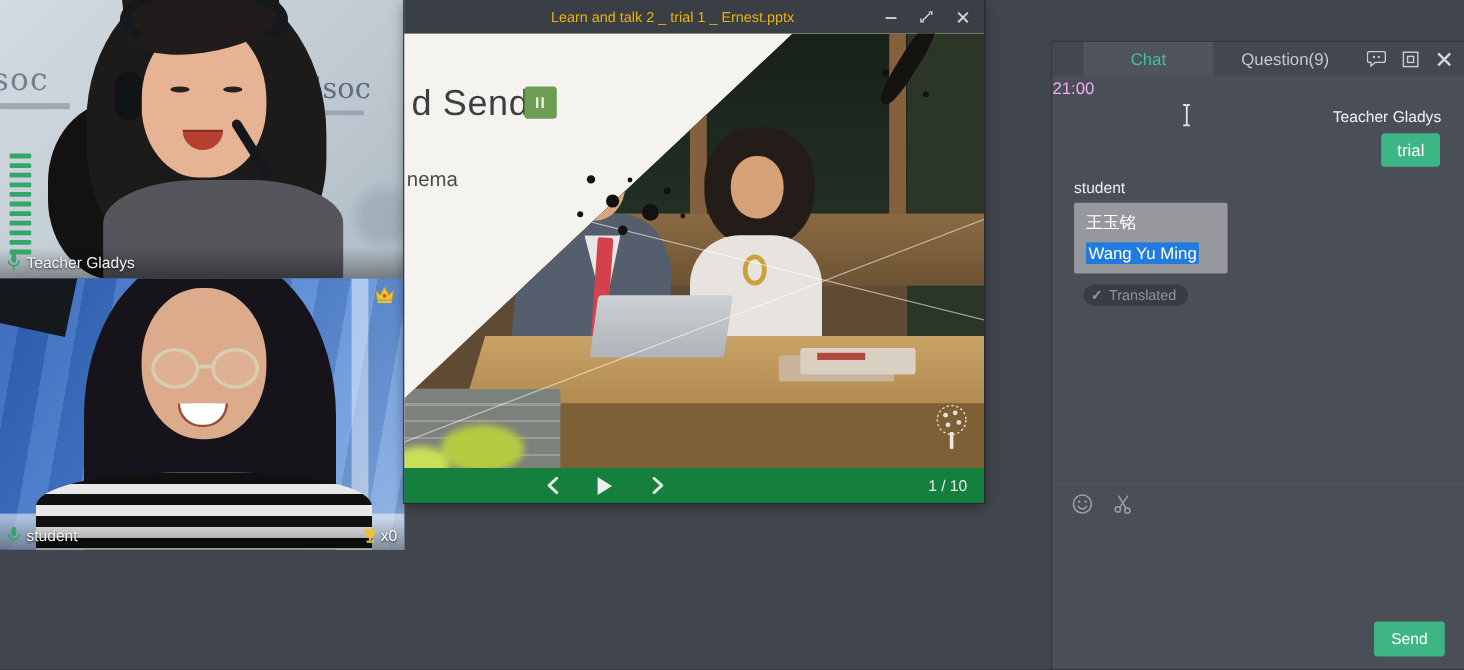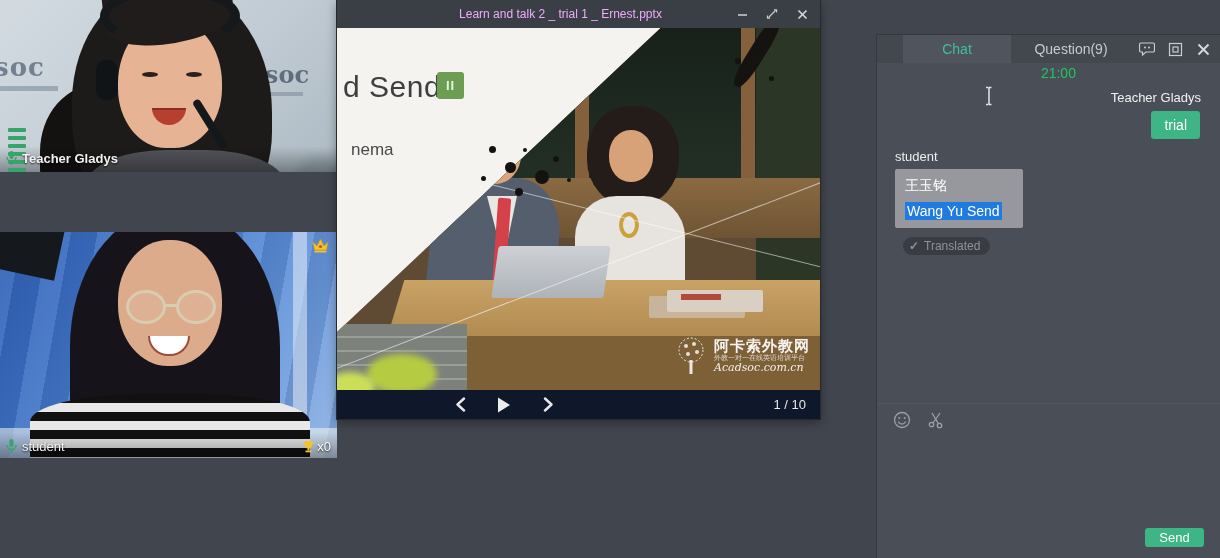--- a/index.html
+++ b/index.html
@@ -1,21 +1,21 @@
 <!DOCTYPE html>
 <html><head>
 <meta charset="utf-8">
 <style>
   html,body{margin:0;padding:0;background:#2c2f35;}
   *{box-sizing:border-box;font-family:"Liberation Sans",sans-serif;}
   .stage{position:relative;width:1220px;height:558px;background:#41454d;overflow:hidden;}
 
   
   .video{position:absolute;left:0;width:337px;overflow:hidden;}
-  .video-teacher{top:0;height:172px;background:linear-gradient(135deg,#d3dbe1 0%,#c2ccd4 55%,#aebbc4 100%);font-weight:bold;}
+  .video-teacher{top:0;height:232px;background:linear-gradient(135deg,#d3dbe1 0%,#c2ccd4 55%,#aebbc4 100%);}
   .video-student{top:232px;height:226px;background:linear-gradient(120deg,#2f5fb5 0%,#4a7fd0 45%,#6b9adc 75%,#8fb2e4 100%);}
 
   .backdrop-soc{position:absolute;left:-6px;top:52px;font-family:"DejaVu Serif",serif;font-size:26px;color:#72808f;letter-spacing:1px;}
   .backdrop-soc-sub{position:absolute;left:0;top:86px;width:58px;height:5px;background:rgba(110,125,140,.5);}
   .backdrop-brand{position:absolute;right:28px;top:60px;font-family:"DejaVu Serif",serif;font-size:24px;color:#5f6d7c;}
   .backdrop-brand-sub{position:absolute;right:34px;top:92px;width:92px;height:4px;background:rgba(110,125,140,.45);}
   .backdrop-tree{position:absolute;width:60px;height:60px;border-radius:50%;background:radial-gradient(circle,rgba(130,145,158,.35) 0 40%,transparent 70%);}
 
   .t-hair{position:absolute;left:72px;top:-18px;width:200px;height:250px;border-radius:48% 52% 40% 45%;background:#1d1a1a;}
   .t-face{position:absolute;left:118px;top:18px;width:104px;height:130px;border-radius:50% 50% 46% 46%;background:#e6b394;}
@@ -45,28 +45,28 @@
   .vid-label{position:absolute;left:6px;display:flex;align-items:center;gap:5px;color:#f2f2f2;font-size:13px;text-shadow:0 1px 2px rgba(0,0,0,.8);}
   .vid-label-teacher{bottom:6px;}
   .vid-label-student{bottom:4px;}
   .trophy-wrap{position:absolute;right:6px;bottom:4px;display:flex;align-items:center;gap:2px;color:#fff;font-size:13px;text-shadow:0 1px 2px rgba(0,0,0,.8);}
   .crown{position:absolute;right:8px;top:6px;}
   .shade{position:absolute;left:0;bottom:0;width:100%;height:26px;background:linear-gradient(transparent,rgba(0,0,0,.35));}
 
   
   .pptx{position:absolute;left:337px;top:0;width:483px;height:419px;box-shadow:0 0 0 1px #26292e,0 3px 10px rgba(0,0,0,.4);}
   .titlebar{position:absolute;left:0;top:0;width:100%;height:28px;background:#3a3e45;display:flex;align-items:center;}
-  .titlebar-title{flex:1;text-align:center;color:#f0abfc;font-size:12px;padding-left:60px;white-space:nowrap;overflow:hidden;}
+  .titlebar-title{flex:1;text-align:center;color:#eab308;font-size:12px;padding-left:60px;white-space:nowrap;overflow:hidden;}
   .win-controls{display:flex;align-items:center;gap:14px;padding:0 10px;}
   .win-btn{width:16px;height:16px;display:flex;align-items:center;justify-content:center;color:#c9c9c9;}
 
   .slide{position:absolute;left:0;top:28px;width:483px;height:362px;background:#f4f3f0;overflow:hidden;}
   .slide-title{position:absolute;left:6px;top:42px;font-size:30px;color:#3e3e3e;letter-spacing:.5px;}
   .pause-btn{position:absolute;left:100px;top:44px;width:27px;height:27px;background:#6d9d52;border-radius:3px;color:#e9f2e2;font-size:13px;font-weight:bold;display:flex;align-items:center;justify-content:center;letter-spacing:1px;}
-  .slide-body{position:absolute;left:2px;top:112px;font-size:17px;color:#4a4a4a;margin-left:12px;}
+  .slide-body{position:absolute;left:2px;top:112px;font-size:17px;color:#4a4a4a;}
 
   .photo{position:absolute;left:0;top:0;width:483px;height:362px;clip-path:polygon(0 100%,0 84%,67% 0,100% 0,100% 100%);background:#5f4a33;}
   .ph-window{position:absolute;left:150px;top:0;width:333px;height:160px;background:linear-gradient(#17211a,#243026);}
   .ph-frame{position:absolute;top:0;height:170px;width:14px;background:#84613c;}
   .ph-foliage{position:absolute;right:0;top:0;width:64px;height:300px;background:#2c3626;}
   .ph-wood{position:absolute;left:0;top:150px;width:483px;height:60px;background:linear-gradient(#8a6a42,#6e5434);}
   .man-suit{position:absolute;left:92px;top:148px;width:128px;height:160px;border-radius:30% 35% 8% 8%;background:#545e6c;transform:rotate(6deg);}
   .man-shirt{position:absolute;left:150px;top:168px;width:30px;height:64px;background:#e9e7e3;clip-path:polygon(0 0,100% 0,55% 100%);}
   .man-tie{position:absolute;left:158px;top:170px;width:13px;height:92px;background:#d5414b;transform:rotate(4deg);border-radius:2px;}
   .man-head{position:absolute;left:130px;top:96px;width:54px;height:60px;border-radius:48%;background:#d9a57d;}
@@ -87,49 +87,49 @@
   .leaves2{position:absolute;left:-12px;top:344px;width:50px;height:30px;border-radius:50%;background:#cadf56;filter:blur(3px);}
   .deco-line{position:absolute;background:rgba(255,255,255,.55);height:1px;}
   .ink{position:absolute;border-radius:50%;background:#141210;}
   .ink-stroke{position:absolute;left:412px;top:-14px;width:16px;height:78px;background:#151310;transform:rotate(32deg);border-radius:40%;}
   .watermark{position:absolute;right:10px;bottom:14px;display:flex;align-items:center;gap:6px;color:#fff;}
   .wm-text{display:flex;flex-direction:column;line-height:1.15;}
   .wm-cn{font-size:15px;font-weight:bold;letter-spacing:1px;color:rgba(255,255,255,.92);}
   .wm-sub{font-size:7px;color:rgba(255,255,255,.75);}
   .wm-url{font-family:"DejaVu Serif",serif;font-style:italic;font-size:11px;color:rgba(255,255,255,.9);}
 
-  .navbar{position:absolute;left:0;top:390px;width:483px;height:29px;background:#0f172a;display:flex;align-items:center;}
+  .navbar{position:absolute;left:0;top:390px;width:483px;height:29px;background:#15803d;display:flex;align-items:center;}
   .nav-icons{display:flex;align-items:center;gap:22px;margin-left:112px;}
   .nav-btn{width:22px;height:22px;display:flex;align-items:center;justify-content:center;}
   .nav-page{margin-left:auto;margin-right:14px;color:#e8e8e8;font-size:13px;}
 
   
   .chat{position:absolute;left:877px;top:35px;width:343px;height:523px;background:#4a4e56;box-shadow:0 0 0 1px rgba(0,0,0,.18);}
   .chat-header{position:absolute;left:0;top:0;width:100%;height:28px;background:#43474e;display:flex;align-items:center;}
   .chat-tab{height:28px;display:flex;align-items:center;justify-content:center;font-size:14px;}
   .chat-tab-active{width:108px;margin-left:26px;background:#50555d;color:#3fbf9c;}
   .chat-tab-inactive{width:120px;color:#c6c9ce;}
   .chat-header-icons{margin-left:auto;display:flex;align-items:center;gap:10px;padding-right:8px;}
   .hdr-icon{width:18px;height:18px;display:flex;align-items:center;justify-content:center;color:#c9ccd1;}
   .chat-close{font-size:16px;color:#d5d8dc;}
 
-  .chat-timer{position:absolute;left:0;top:30px;width:58%;text-align:right;color:#22c55e;font-size:14px;}
+  .chat-timer{position:absolute;left:0;top:30px;width:58%;color:#f0abfc;font-size:14px;}
   .msg-sender-right{position:absolute;right:19px;top:55px;color:#f0f1f2;font-size:13px;}
   .bubble-here{position:absolute;right:20px;top:76px;background:#3db584;color:#fff;font-size:14px;padding:6px 13px;border-radius:3px;}
   .msg-sender-left{position:absolute;left:18px;top:114px;color:#eceef0;font-size:13px;}
   .bubble-student{position:absolute;left:18px;top:134px;width:128px;background:rgba(255,255,255,.42);padding:8px 10px;border-radius:2px;display:flex;flex-direction:column;gap:7px;}
   .bubble-line1{color:#fff;font-size:14px;}
   .bubble-line2{color:#fff;font-size:14px;background:#1f7be0;align-self:flex-start;padding:1px 2px;}
   .translated{position:absolute;left:26px;top:202px;display:flex;align-items:center;gap:5px;background:rgba(44,47,53,.55);border-radius:9px;padding:2px 10px 2px 6px;}
   .translated span{color:#8f949b;font-size:12px;}
   .check{color:#3db584;font-size:12px;font-weight:bold;}
 
   .chat-input{position:absolute;left:0;top:368px;width:100%;height:155px;border-top:1px solid rgba(255,255,255,.05);}
   .input-icons{position:absolute;left:16px;top:7px;display:flex;gap:16px;color:#9ba0a6;}
-  .send-btn{position:absolute;right:16px;bottom:11px;width:59px;height:19px;background:#3db584;border:none;border-radius:3px;color:#fff;font-size:13px;display:flex;align-items:center;justify-content:center;}
+  .send-btn{position:absolute;right:16px;bottom:11px;width:59px;height:29px;background:#3db584;border:none;border-radius:3px;color:#fff;font-size:13px;display:flex;align-items:center;justify-content:center;}
 
   .cursor-ibeam{position:absolute;left:983px;top:86px;width:12px;height:20px;}
 </style>
 </head>
 <body>
 
 <div class="stage">
 
   <div class="video video-teacher">
     <div class="backdrop-tree" style="left:150px;top:100px;"></div>
@@ -267,25 +267,20 @@
         <div class="deco-line" style="left:120px;top:200px;width:420px;transform:rotate(14deg);"></div>
         <div class="watermark">
           <svg width="34" height="40" viewBox="0 0 34 40">
             <circle cx="17" cy="14" r="12" fill="none" stroke="rgba(255,255,255,.85)" stroke-width="1" stroke-dasharray="2 2"></circle>
             <circle cx="12" cy="10" r="2" fill="rgba(255,255,255,.8)"></circle>
             <circle cx="20" cy="8" r="2" fill="rgba(255,255,255,.8)"></circle>
             <circle cx="23" cy="16" r="2" fill="rgba(255,255,255,.8)"></circle>
             <circle cx="14" cy="18" r="2" fill="rgba(255,255,255,.8)"></circle>
             <rect x="15.5" y="24" width="3" height="14" fill="rgba(255,255,255,.85)"></rect>
           </svg>
-          <div class="wm-text">
-            <span class="wm-cn">阿卡索外教网</span>
-            <span class="wm-sub">外教一对一在线英语培训平台</span>
-            <span class="wm-url">Acadsoc.com.cn</span>
-          </div>
         </div>
       </div>
 
       <div class="ink" style="left:152px;top:118px;width:7px;height:7px;"></div>
       <div class="ink" style="left:168px;top:134px;width:11px;height:11px;"></div>
       <div class="ink" style="left:144px;top:148px;width:5px;height:5px;"></div>
       <div class="ink" style="left:186px;top:120px;width:4px;height:4px;"></div>
       <div class="ink" style="left:198px;top:142px;width:14px;height:14px;"></div>
       <div class="ink" style="left:216px;top:128px;width:6px;height:6px;"></div>
       <div class="ink" style="left:178px;top:160px;width:8px;height:8px;"></div>
@@ -349,21 +344,21 @@
     </div>
 
     <div class="chat-timer">21:00</div>
 
     <div class="msg-sender-right">Teacher Gladys</div>
     <div class="bubble-here">trial</div>
 
     <div class="msg-sender-left">student</div>
     <div class="bubble-student">
       <span class="bubble-line1">王玉铭</span>
-      <span class="bubble-line2">Wang Yu Send</span>
+      <span class="bubble-line2">Wang Yu Ming</span>
     </div>
     <div class="translated">
       <span class="check">✓</span>
       <span>Translated</span>
     </div>
 
     <div class="chat-input">
       <div class="input-icons">
         <div>
           <svg width="18" height="18" viewBox="0 0 18 18">

